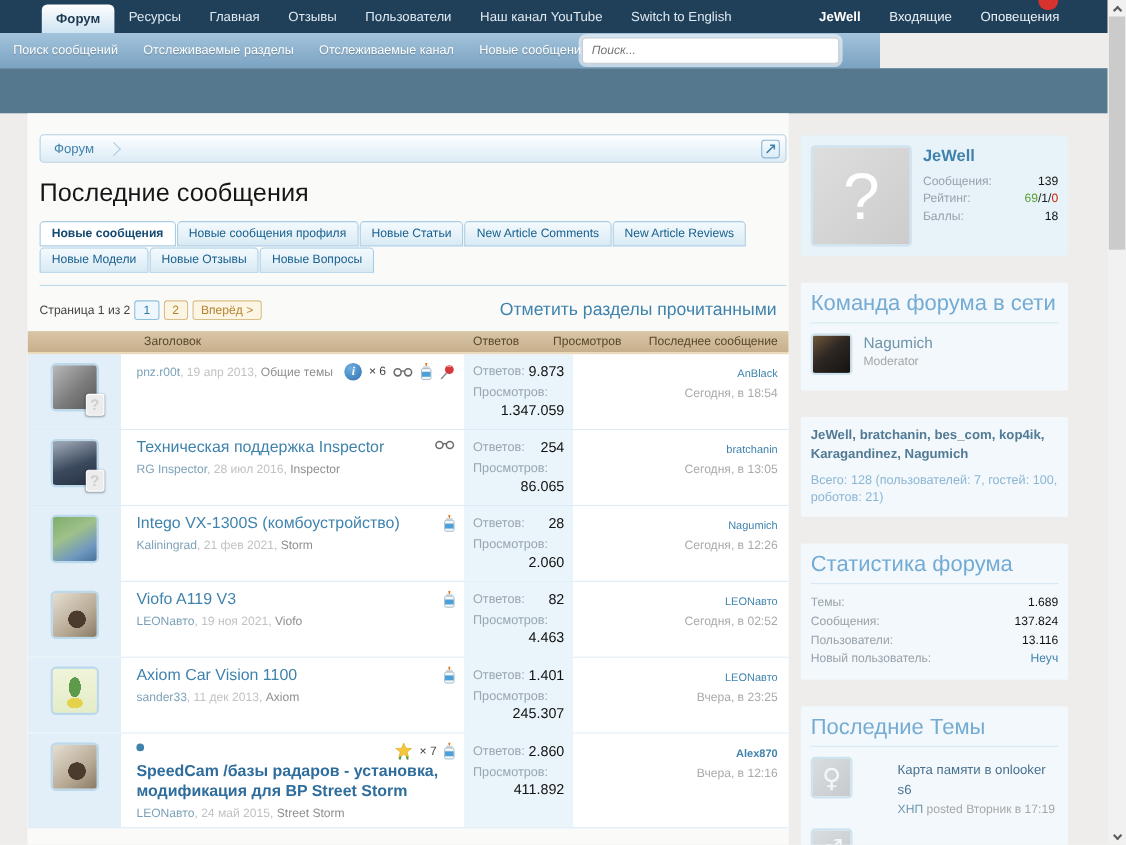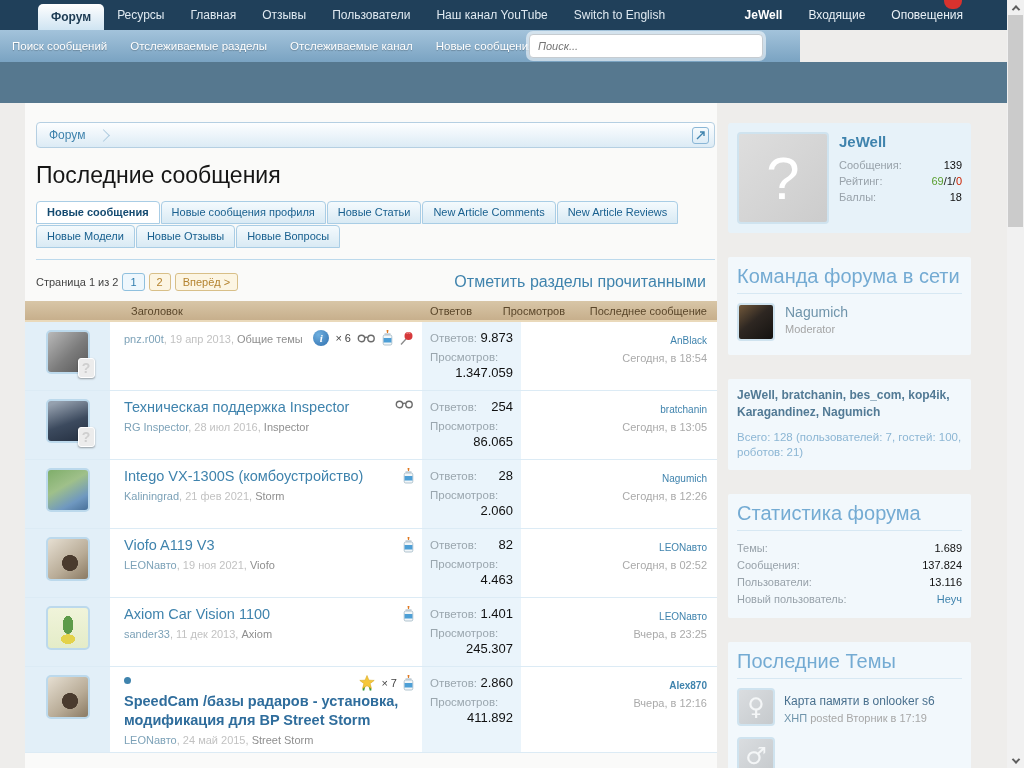--- a/index.html
+++ b/index.html
@@ -121,21 +121,21 @@
 
   .online-users { font-size:12px; color:#527a95; font-weight:bold; line-height:17px; }
   .online-user:not(:last-child)::after { content:", "; color:#527a95; }
   .online-total { color:#8cb6d4; font-size:11.5px; line-height:15px; margin-top:9px; }
 
   .stats-rows .kv-row { line-height:17px; }
   .kv-val.link { color:#3f83ad; }
 
   .lt-item { display:flex; gap:9px; margin-bottom:11px; }
   .lt-avatar .gender { font-size:24px; }
-  .lt-text { padding-top:3px; }
+  .lt-text { padding-top:3px;margin-left:32px; }
   .lt-title { color:#49708e; font-size:12px; }
   .lt-sub { font-size:11px; color:#a7a7a7; margin-top:3px; }
   .lt-author { color:#6f94ab; }
 
   svg { display:block; }
 </style>
 </head>
 <body>
 
 <div class="topnav">

